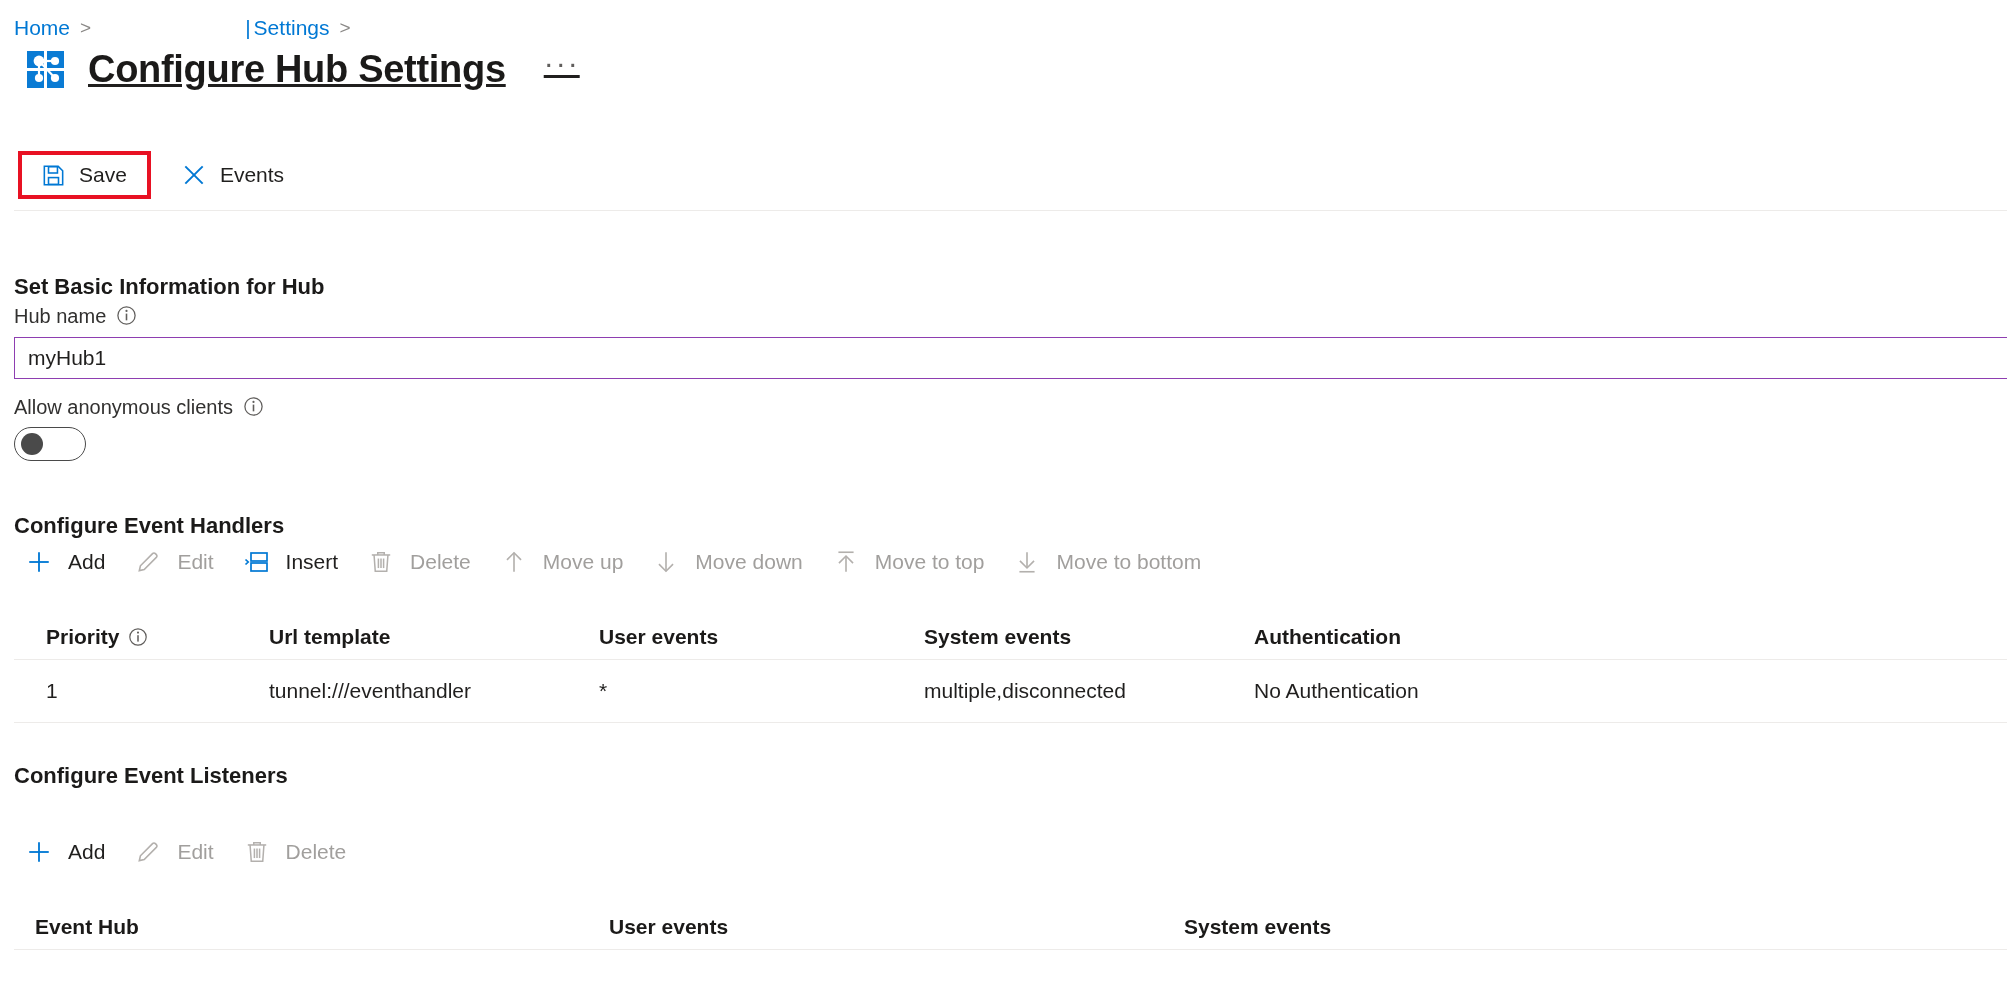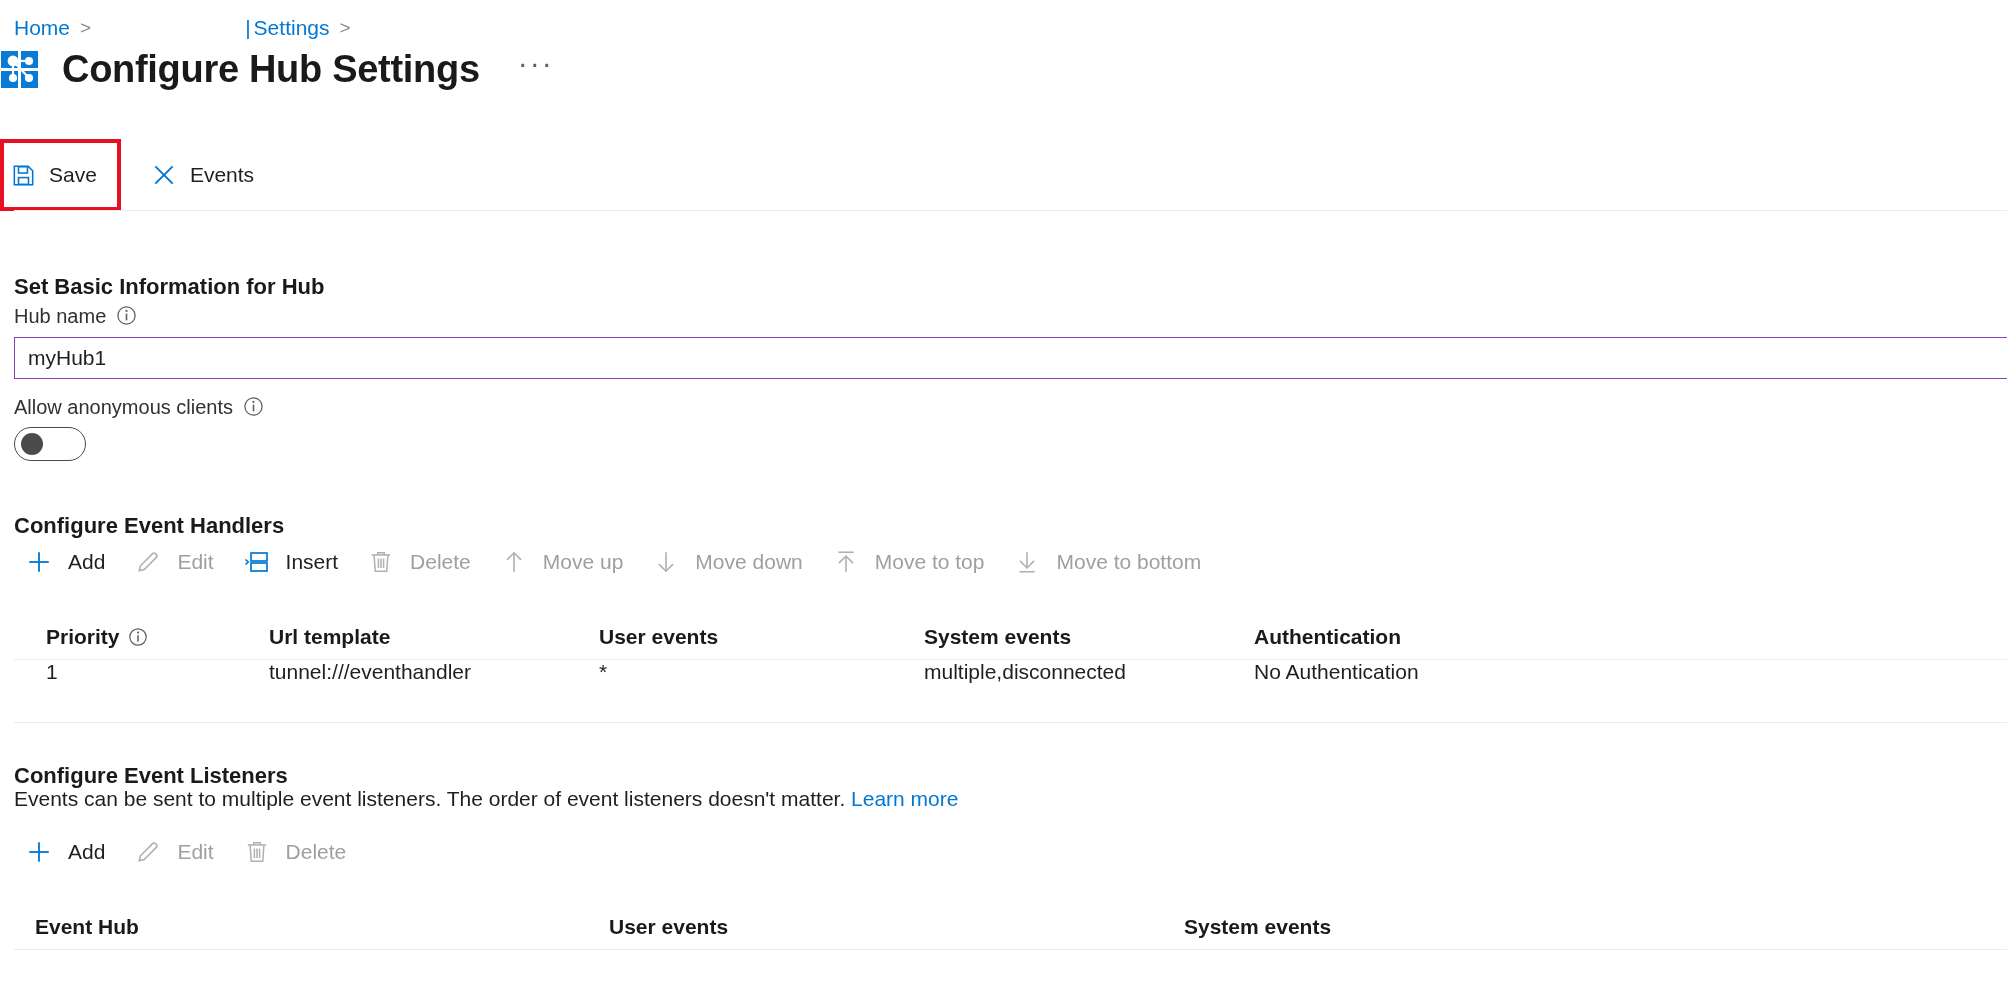--- a/index.html
+++ b/index.html
@@ -19,22 +19,22 @@
     display: flex; align-items: center;
     font-size: 21px; line-height: 28px;
   }
   .crumb-link { color: #0078d4; cursor: pointer; white-space: nowrap; }
   .crumb-sep { color: #8a8886; margin: 0 9px 0 10px; font-size: 19px; }
   .crumb-gap { display: inline-block; width: 145px; }
   .crumb-pipe { color: #0078d4; margin-right: 3px; }
 
   
   .title-row {
-    position: absolute; left: 0; top: 48px;
-    display: flex; align-items: center;
+    position: absolute; left: 26px; top: 48px;
+    display: flex; align-items: center; text-decoration: underline;
   }
   .app-icon { width: 40px; height: 40px; flex: 0 0 40px; display:block; }
   .page-title {
     font-size: 38px; font-weight: 600; letter-spacing: -0.3px;
     color: #1b1a19; margin-left: 22px; white-space: nowrap;
   }
   .ellipsis-menu {
     margin-left: 38px; color: #605e5c; font-size: 30px;
     letter-spacing: 2px; line-height: 20px; cursor: pointer;
     padding-bottom: 14px;
@@ -45,23 +45,23 @@
     position: absolute; left: 0; top: 142px; width: 2007px; height: 66px;
     display: flex; align-items: center;
   }
   .cmd-btn {
     display: flex; align-items: center; gap: 13px;
     height: 58px; padding: 0 14px; cursor: pointer;
     font-size: 21px; color: #201f1e; white-space: nowrap;
   }
   .cmd-btn.highlighted {
     border: 4px solid #e81123;
-    padding: 0 20px 0 6px;
-    height: 72px;
-    margin-left: 0;
+    padding: 0 20px 0 18px;
+    height: 48px;
+    margin-left: 18px;
   }
   .cmd-btn .ico { display: flex; align-items: center; justify-content: center; width: 26px; height: 26px; }
 
   .divider-line {
     position: absolute; left: 14px; top: 210px; width: 1993px; height: 1px;
     background: #edebe9;
   }
 
   
   .section-head {
@@ -126,21 +126,21 @@
   }
   .mini-btn .ico { display: flex; align-items: center; justify-content: center; width: 26px; height: 26px; }
   .mini-btn.enabled { color: #201f1e; }
   .mini-btn.disabled { color: #a19f9d; cursor: default; }
 
   
   .tbl { position: absolute; left: 14px; width: 1993px; }
   #tbl-handlers { top: 615px; }
   #tbl-listeners { top: 905px; }
 
-  .tbl-row { display: flex; position: relative; }
+  .tbl-row { display: flex; align-items: center; position: relative; }
   .tbl-head { height: 44px; }
   .tbl-body-row { height: 62px; }
   .tbl-head .cell {
     font-size: 21px; font-weight: 600; color: #1b1a19;
     display: flex; align-items: center; gap: 8px;
   }
   .tbl-body-row .cell { font-size: 21px; color: #201f1e; }
   .hline { height: 1px; background: #edebe9; width: 100%; }
 
   .c-prio  { width: 255px; padding-left: 32px; }
@@ -353,24 +353,20 @@
       <div class="cell c-url">tunnel:///eventhandler</div>
       <div class="cell c-uev">*</div>
       <div class="cell c-sev">multiple,disconnected</div>
       <div class="cell c-auth">No Authentication</div>
     </div>
     <div class="hline"></div>
   </div>
 
   <div class="section-head" id="head-listeners">Configure Event Listeners</div>
 
-  <div class="desc">
-    <span>Events can be sent to multiple event listeners. The order of event listeners doesn't matter.</span>
-    <span class="link">Learn more</span>
-  </div>
 
   <div class="minibar" id="minibar-listeners">
     <div class="mini-btn enabled">
       <span class="ico">
         <svg viewBox="0 0 24 24" width="26" height="26" xmlns="http://www.w3.org/2000/svg" stroke="#0078d4" stroke-width="1.7">
           <line x1="12" y1="3" x2="12" y2="21"></line>
             <line x1="3" y1="12" x2="21" y2="12"></line>
         </svg>
       </span>
       <span>Add</span>

